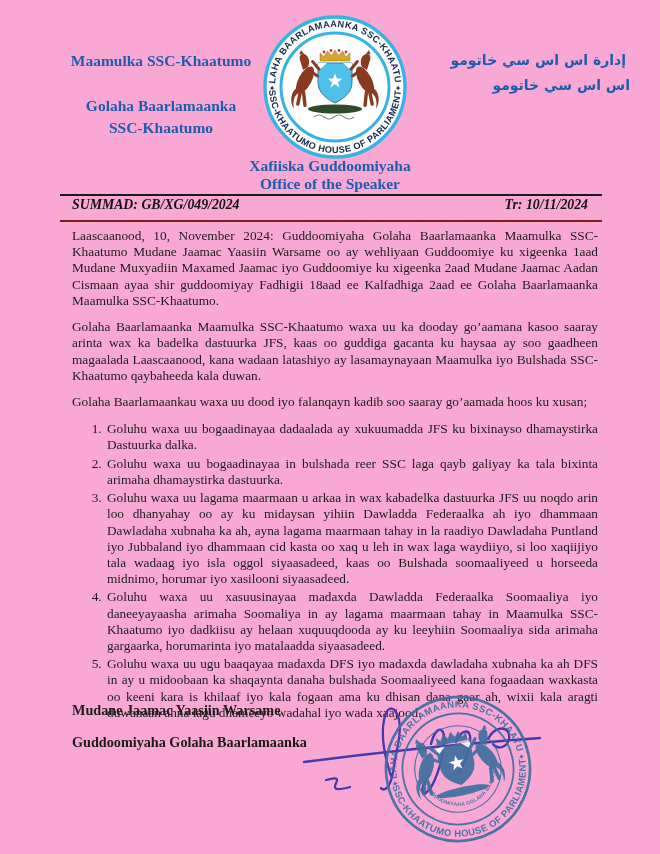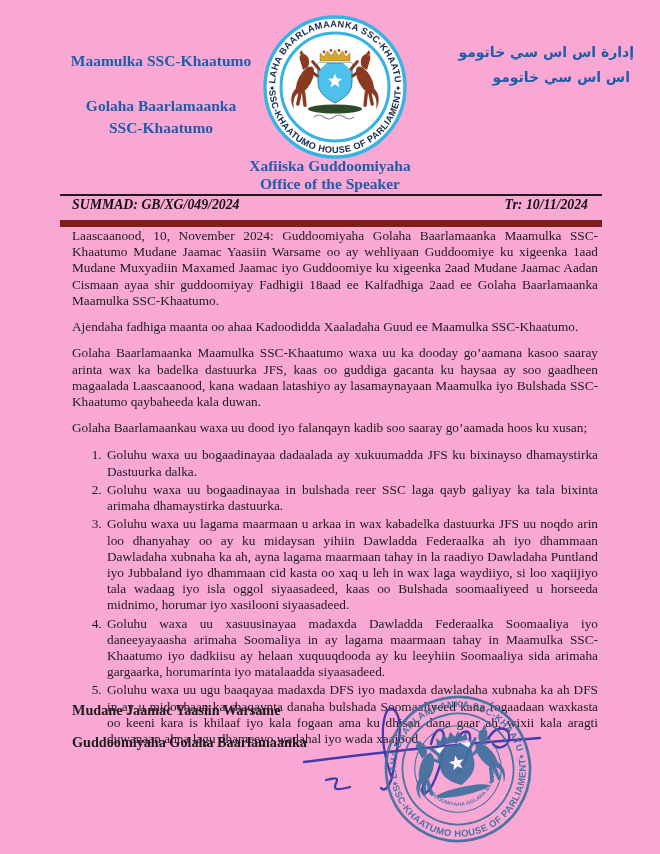--- a/index.html
+++ b/index.html
@@ -13,33 +13,33 @@
     color:#1f5ca9;font-weight:bold;font-size:15.5px;line-height:1.15;
   }
   .hdr-left .l1{margin:0;}
   .hdr-left .l2{margin:27px 0 0;}
   .hdr-left .l3{margin:4px 0 0;}
   .hdr-right{
     position:absolute;right:26px;top:44px;width:215px;text-align:right;direction:rtl;
     color:#1f5ca9;font-weight:bold;font-size:14px;line-height:1.15;
     font-family:"DejaVu Sans",sans-serif;
   }
-  .hdr-right .a1{margin:0;}
+  .hdr-right .a1{margin:8px;}
   .hdr-right .a2{margin:24px 0 0;}
   .hdr-right .a3{margin:9px 4px 0;}
   .seal-wrap{position:absolute;left:262px;top:14px;width:146px;height:146px;}
   .office{
     position:absolute;left:0;right:0;top:157px;text-align:center;
     color:#1f5ca9;font-weight:bold;font-size:15.5px;line-height:1.15;
   }
   .office p{margin:0;}
   
   .refrow{
     position:absolute;left:60px;right:58px;top:194px;
-    border-top:2.2px solid #1a1a1a;border-bottom:7px solid #7f1d1d;
+    border-top:2.2px solid #1a1a1a;border-bottom:2px solid #7f1d1d;
     padding:1px 14px 7px 12px;display:flex;justify-content:space-between;
     font-weight:bold;font-style:italic;font-size:13.8px;color:#111;
   }
   
   .body-text{
     position:absolute;left:72px;top:228px;width:526px;
     font-size:13.3px;line-height:1.22;text-align:justify;
   }
   .body-text p{margin:0 0 10px;}
   .body-text ol{margin:11px 0 0;padding:0 0 0 33px;}
@@ -133,21 +133,20 @@
     <p>Office of the Speaker</p>
   </div>
 
   <div class="refrow">
     <span>SUMMAD: GB/XG/049/2024</span>
     <span>Tr: 10/11/2024</span>
   </div>
 
   <div class="body-text">
     <p>Laascaanood, 10, November 2024: Guddoomiyaha Golaha Baarlamaanka Maamulka SSC-Khaatumo Mudane Jaamac Yaasiin Warsame oo ay wehliyaan Guddoomiye ku xigeenka 1aad Mudane Muxyadiin Maxamed Jaamac iyo Guddoomiye ku xigeenka 2aad Mudane Jaamac Aadan Cismaan ayaa shir guddoomiyay Fadhigii 18aad ee Kalfadhiga 2aad ee Golaha Baarlamaanka Maamulka SSC-Khaatumo.</p>
-    <p>Ajendaha fadhiga maanta oo ahaa Kadoodidda Xaaladaha Guud ee Maamulka SSC-Khaatumo.</p>
     <p>Golaha Baarlamaanka Maamulka SSC-Khaatumo waxa uu ka dooday go’aamana kasoo saaray arinta wax ka badelka dastuurka JFS, kaas oo guddiga gacanta ku haysaa ay soo gaadheen magaalada Laascaanood, kana wadaan latashiyo ay lasamaynayaan Maamulka iyo Bulshada SSC-Khaatumo qaybaheeda kala duwan.</p>
     <p>Golaha Baarlamaankau waxa uu dood iyo falanqayn kadib soo saaray go’aamada hoos ku xusan;</p>
     <ol>
       <li>Goluhu waxa uu bogaadinayaa dadaalada ay xukuumadda JFS ku bixinayso dhamaystirka Dastuurka dalka.</li>
       <li>Goluhu waxa uu bogaadinayaa in bulshada reer SSC laga qayb galiyay ka tala bixinta arimaha dhamaystirka dastuurka.</li>
       <li>Goluhu waxa uu lagama maarmaan u arkaa in wax kabadelka dastuurka JFS uu noqdo arin loo dhanyahay oo ay ku midaysan yihiin Dawladda Federaalka ah iyo dhammaan Dawladaha xubnaha ka ah, ayna lagama maarmaan tahay in la raadiyo Dawladaha Puntland iyo Jubbaland iyo dhammaan cid kasta oo xaq u leh in wax laga waydiiyo, si loo xaqiijiyo tala wadaag iyo isla oggol siyaasadeed, kaas oo Bulshada soomaaliyeed u horseeda midnimo, horumar iyo xasilooni siyaasadeed.</li>
       <li>Goluhu waxa uu xasuusinayaa madaxda Dawladda Federaalka Soomaaliya iyo daneeyayaasha arimaha Soomaliya in ay lagama maarmaan tahay in Maamulka SSC- Khaatumo iyo dadkiisu ay helaan xuquuqdooda ay ku leeyhiin Soomaaliya sida arimaha gargaarka, horumarinta iyo matalaadda siyaasadeed.</li>
       <li>Goluhu waxa uu ugu baaqayaa madaxda DFS iyo madaxda dawladaha xubnaha ka ah DFS in ay u midoobaan ka shaqaynta danaha bulshada Soomaaliyeed kana fogaadaan waxkasta oo keeni kara is khilaaf iyo kala fogaan ama ku dhisan dana gaar ah, wixii kala aragti duwanaan ahna lagu dhameeyo wadahal iyo wada xaajood.</li>
     </ol>
   </div>

